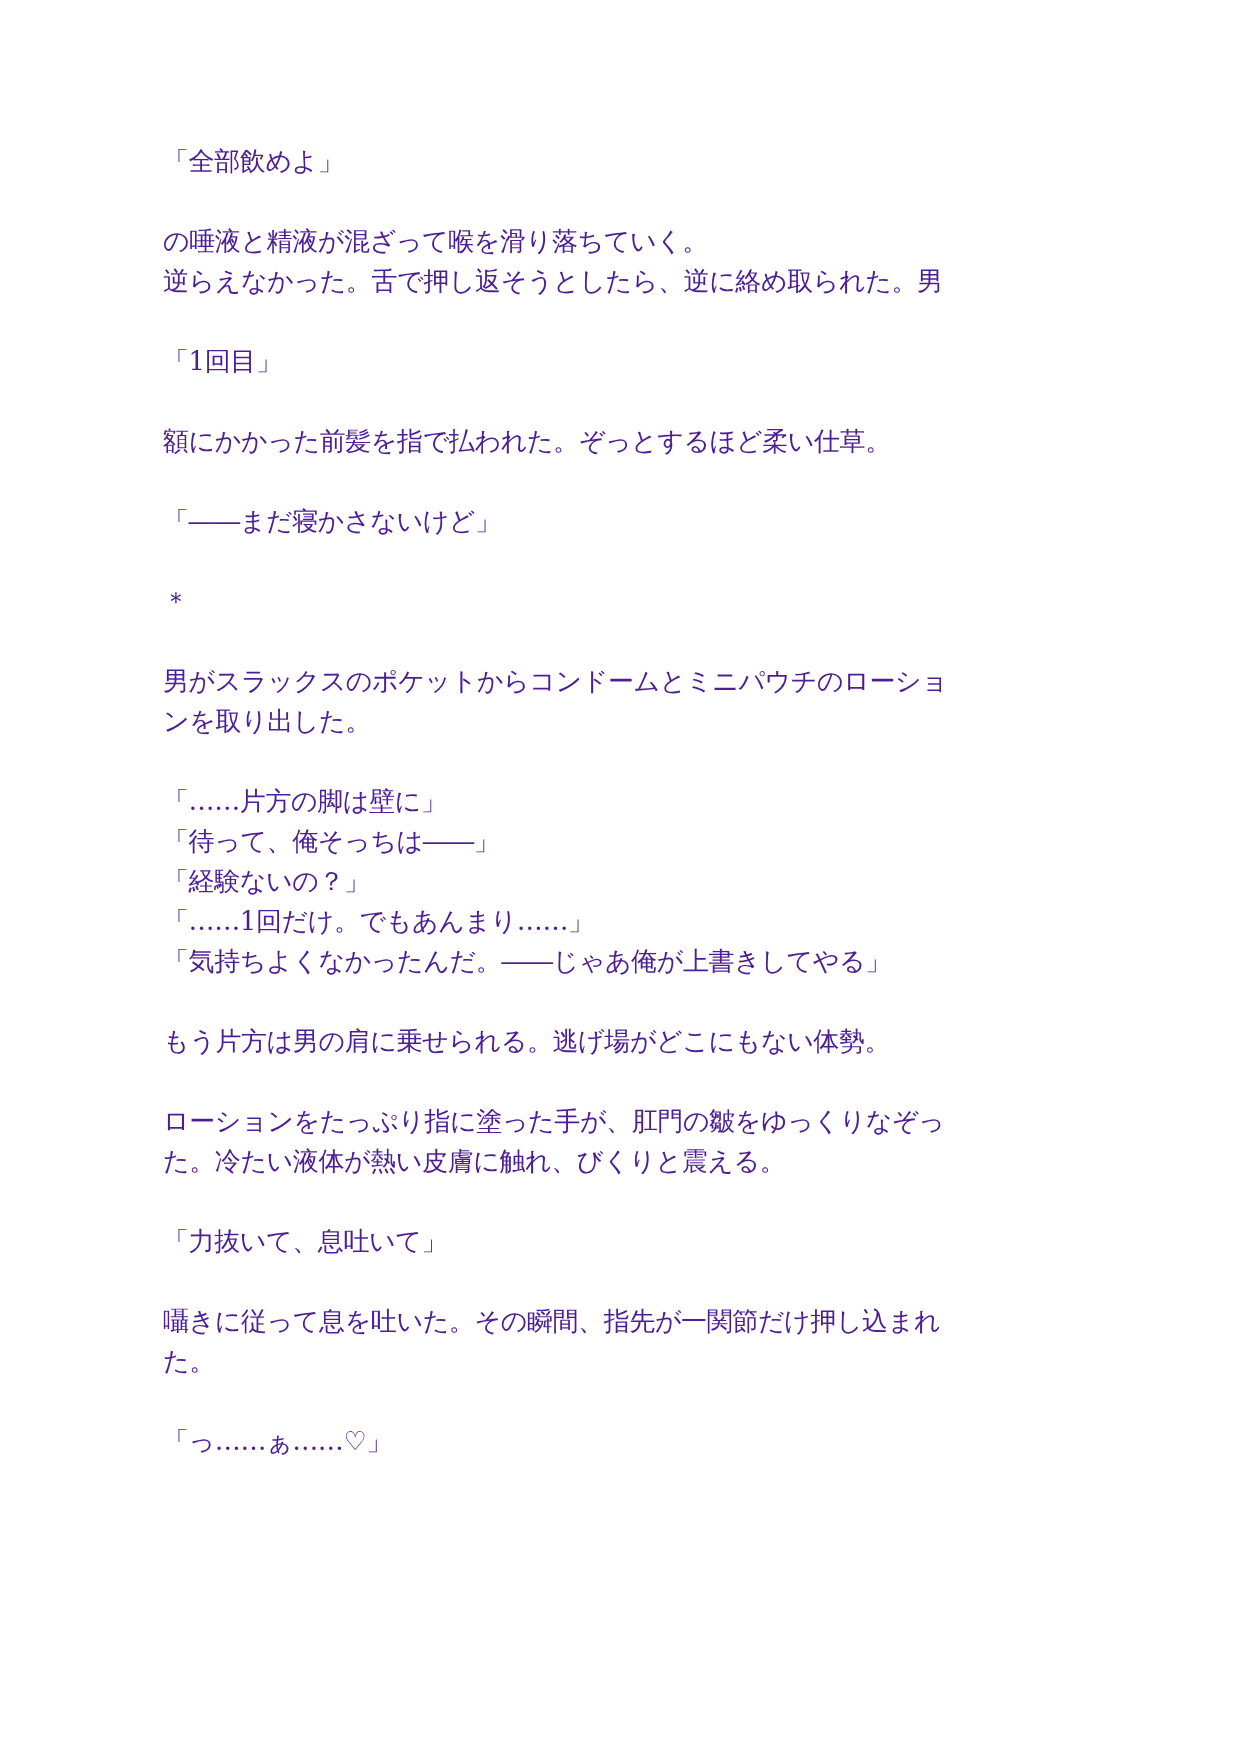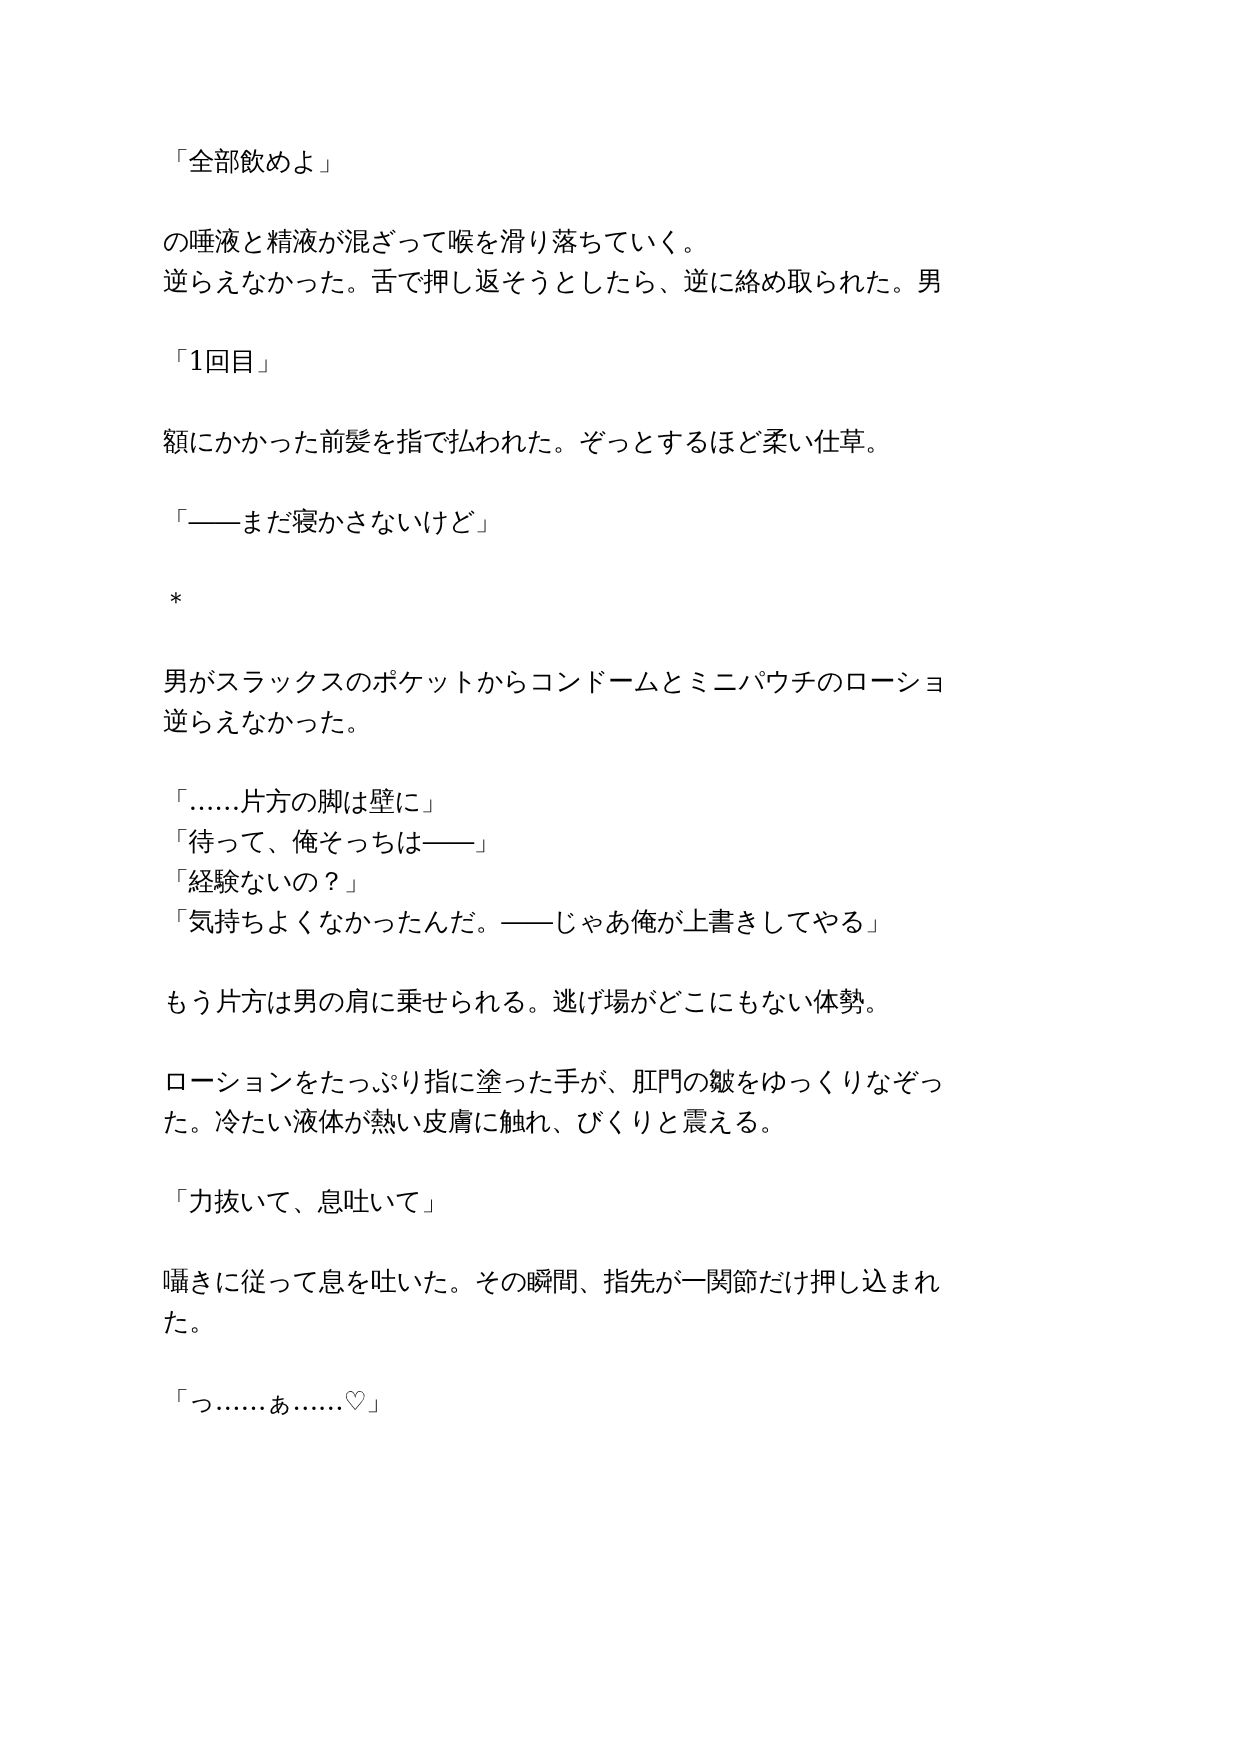--- a/index.html
+++ b/index.html
@@ -34,21 +34,21 @@
   }
   .line {
     height: 40px;
     white-space: pre;
   }
 </style>
 </head>
 <body>
 
 <div class="page">
-  <div class="text-body" style="color: #000000;">
+  <div class="text-body" style="color: #4c1d95;">
       <div class="paragraph">
         <div class="line">「全部飲めよ」</div>
       </div>
       <div class="paragraph">
         <div class="line">の唾液と精液が混ざって喉を滑り落ちていく。</div>
         <div class="line">逆らえなかった。舌で押し返そうとしたら、逆に絡め取られた。男</div>
       </div>
       <div class="paragraph">
         <div class="line">「1回目」</div>
       </div>
@@ -56,26 +56,27 @@
         <div class="line">額にかかった前髪を指で払われた。ぞっとするほど柔い仕草。</div>
       </div>
       <div class="paragraph">
         <div class="line">「――まだ寝かさないけど」</div>
       </div>
       <div class="paragraph">
         <div class="line">＊</div>
       </div>
       <div class="paragraph">
         <div class="line">男がスラックスのポケットからコンドームとミニパウチのローショ</div>
-        <div class="line">逆らえなかった。</div>
+        <div class="line">ンを取り出した。</div>
       </div>
       <div class="paragraph">
         <div class="line">「……片方の脚は壁に」</div>
         <div class="line">「待って、俺そっちは――」</div>
         <div class="line">「経験ないの？」</div>
+        <div class="line">「……1回だけ。でもあんまり……」</div>
         <div class="line">「気持ちよくなかったんだ。――じゃあ俺が上書きしてやる」</div>
       </div>
       <div class="paragraph">
         <div class="line">もう片方は男の肩に乗せられる。逃げ場がどこにもない体勢。</div>
       </div>
       <div class="paragraph">
         <div class="line">ローションをたっぷり指に塗った手が、肛門の皺をゆっくりなぞっ</div>
         <div class="line">た。冷たい液体が熱い皮膚に触れ、びくりと震える。</div>
       </div>
       <div class="paragraph">

